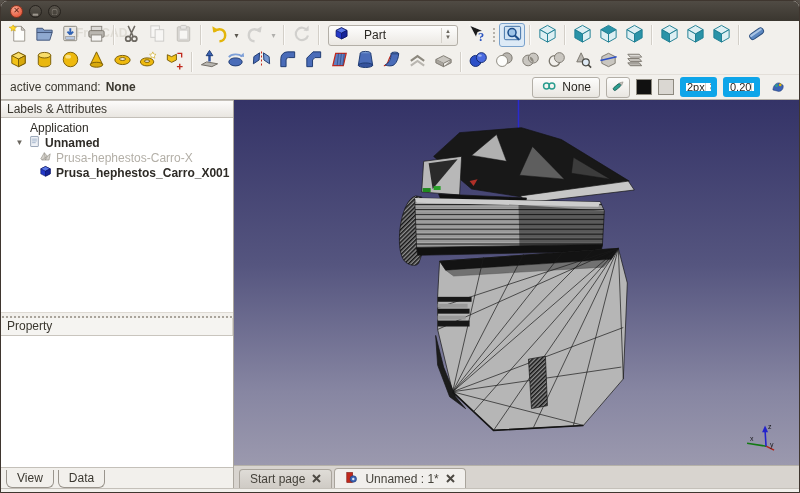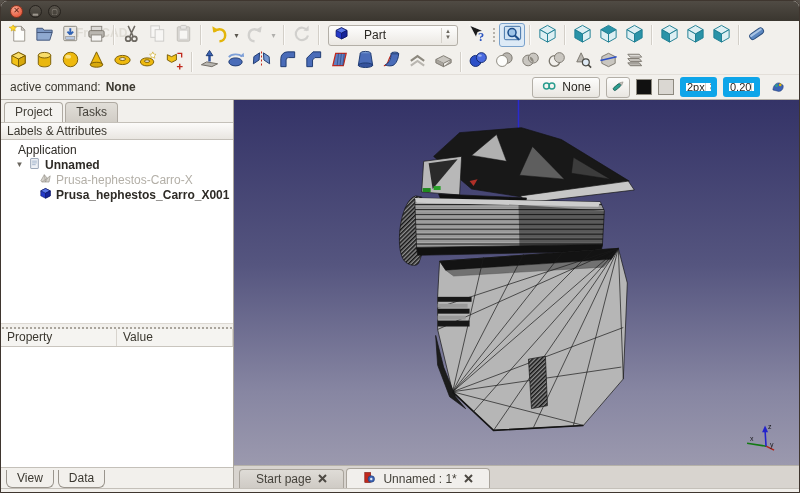--- a/index.html
+++ b/index.html
@@ -79,21 +79,21 @@
          border-top:1px solid #c4c0b9;}
   .btab{border:1px solid #9a958d;border-top:none;border-radius:0 0 6px 6px;padding:1px 10px 2px;
         font-size:12px;background:#f2f0ec;color:#3a372f;margin-right:4px;}
   
   .vcol{flex:1 1 auto;display:flex;flex-direction:column;min-width:0;}
   .vport{flex:1 1 auto;min-height:0;position:relative;}
   .vport svg{position:absolute;inset:0;width:100%;height:100%;}
   .mdibar{flex:0 0 23px;background:#d8d4cf;border-top:1px solid #b5b1a9;display:flex;
           align-items:flex-end;padding:0 0 0 5px;}
   .mtab{display:flex;align-items:center;gap:7px;border:1px solid #a9a49c;border-bottom:none;
-        border-radius:4px 4px 0 0;padding:2px 16px;font-size:12px;color:#45423b;
+        border-radius:4px 4px 0 0;padding:2px 10px;font-size:12px;color:#45423b;
         background:linear-gradient(#dfdcd7,#cfcbc5);height:19px;margin-right:2px;}
   .mtab.on{background:#f1efec;height:20px;}
   .mtab svg{width:13px;height:13px;}
   .mtab .x svg{width:9px;height:9px;}
   .statusstrip{flex:0 0 4px;background:#f2f0ec;border-top:1px solid #c4c0b9;}
 </style>
 </head>
 <body>
 
 <div class="win">
@@ -458,27 +458,23 @@
               <circle cx="9" cy="10.5" r="2" fill="#2a9d8f"></circle>
               <circle cx="14" cy="9.5" r="1.8" fill="#e3b50a"></circle>
             </svg></span>
         </span>
     </div>
   </div>
 
   <div class="main">
 
     <div class="panel">
-      <div class="ptabs" id="ptabs">
-          <span class="ptab on">Project</span>
-          <span class="ptab">Tasks</span>
-        </div>
       <div class="lahead">Labels &amp; Attributes</div>
       <div class="tree" id="tree">
-          <div class="trow" style="padding-left:4px">
+          <div class="trow" style="padding-left:16px">
             <span class="tcaret"></span>
             <span class=" ">Application</span>
           </div>
           <div class="trow" style="padding-left:14px">
             <span class="tcaret">▼</span>
             <span><svg viewBox="0 0 22 22">
                 <rect x="4.5" y="2.5" width="13" height="17" rx="1" fill="#eef1f6" stroke="#5a6c8a"></rect>
                 <path d="M7 7h8M7 10h8M7 13h6" stroke="#8aa0be" stroke-width="1.2"></path>
               </svg></span>
             <span class="tbold ">Unnamed</span>
@@ -495,21 +491,20 @@
                 <polygon points="11,2.5 19,6.5 19,15 11,19 3,15 3,6.5" fill="#2338c8" stroke="#0c1560"></polygon>
                 <polygon points="3,6.5 11,10.5 19,6.5 11,2.5" fill="#5a78e8" stroke="#0c1560"></polygon>
                 <polygon points="11,10.5 19,6.5 19,15 11,19" fill="#16249a" stroke="#0c1560"></polygon>
               </svg></span>
             <span class="tbold ">Prusa_hephestos_Carro_X001</span>
           </div>
         </div>
       <div class="vsplit"></div>
       <div class="prophead" id="prophead">
           <span class="propcell">Property</span>
-          <span class="propcell">Value</span>
         </div>
       <div class="propbody"></div>
       <div class="btabs" id="btabs">
           <span class="btab">View</span>
           <span class="btab">Data</span>
         </div>
     </div>
 
     <div class="vcol">
       <div class="vport">

